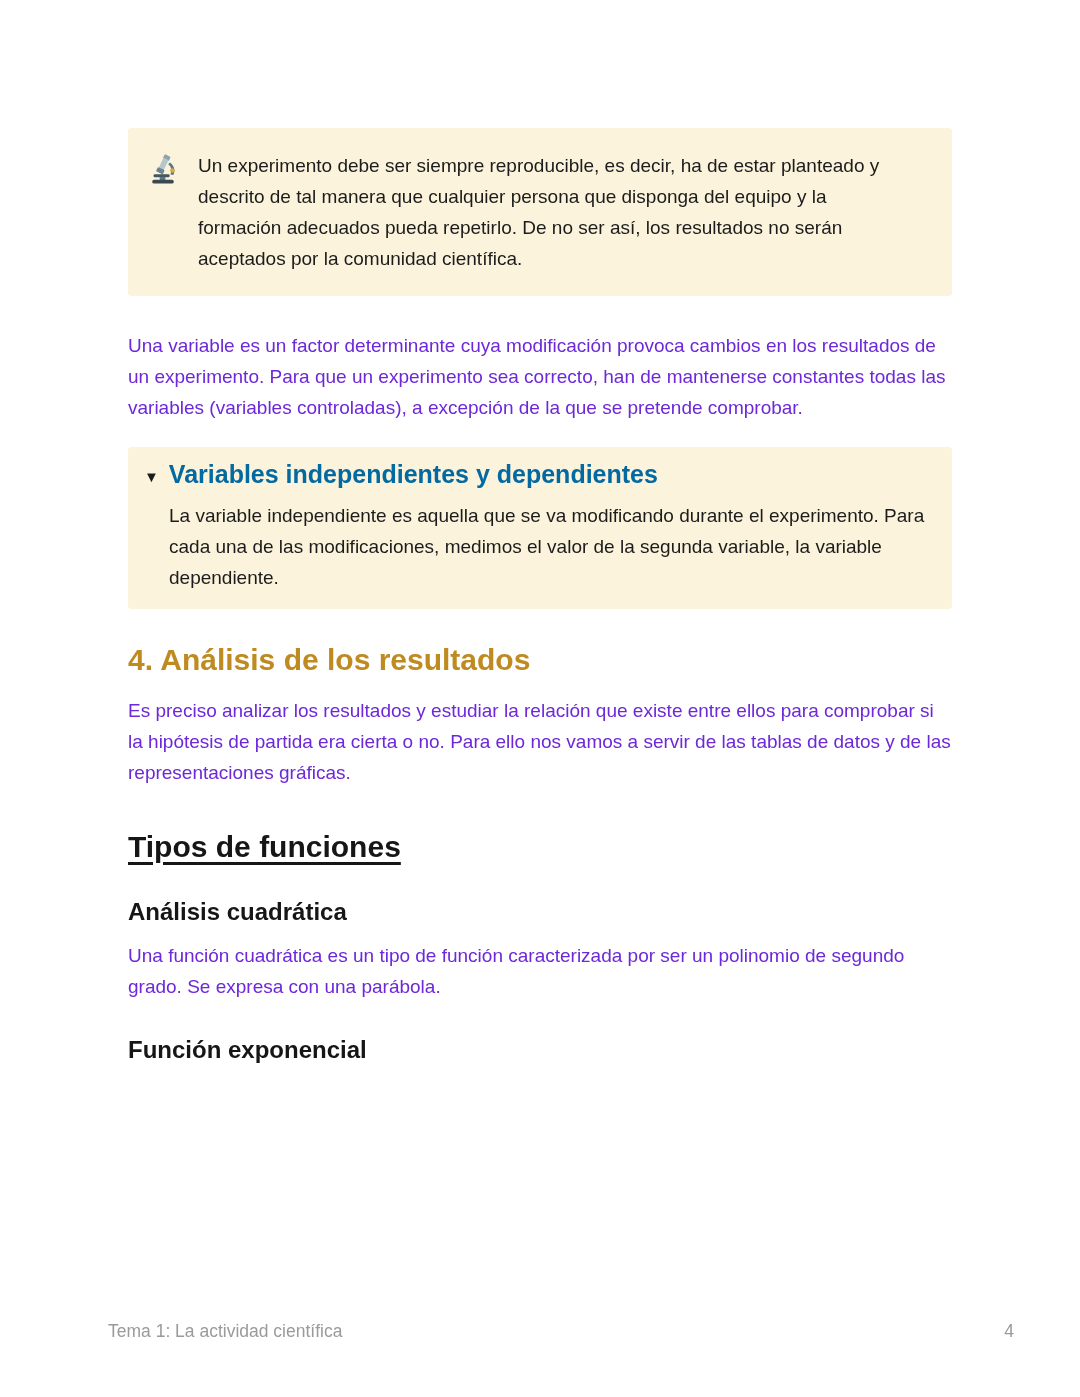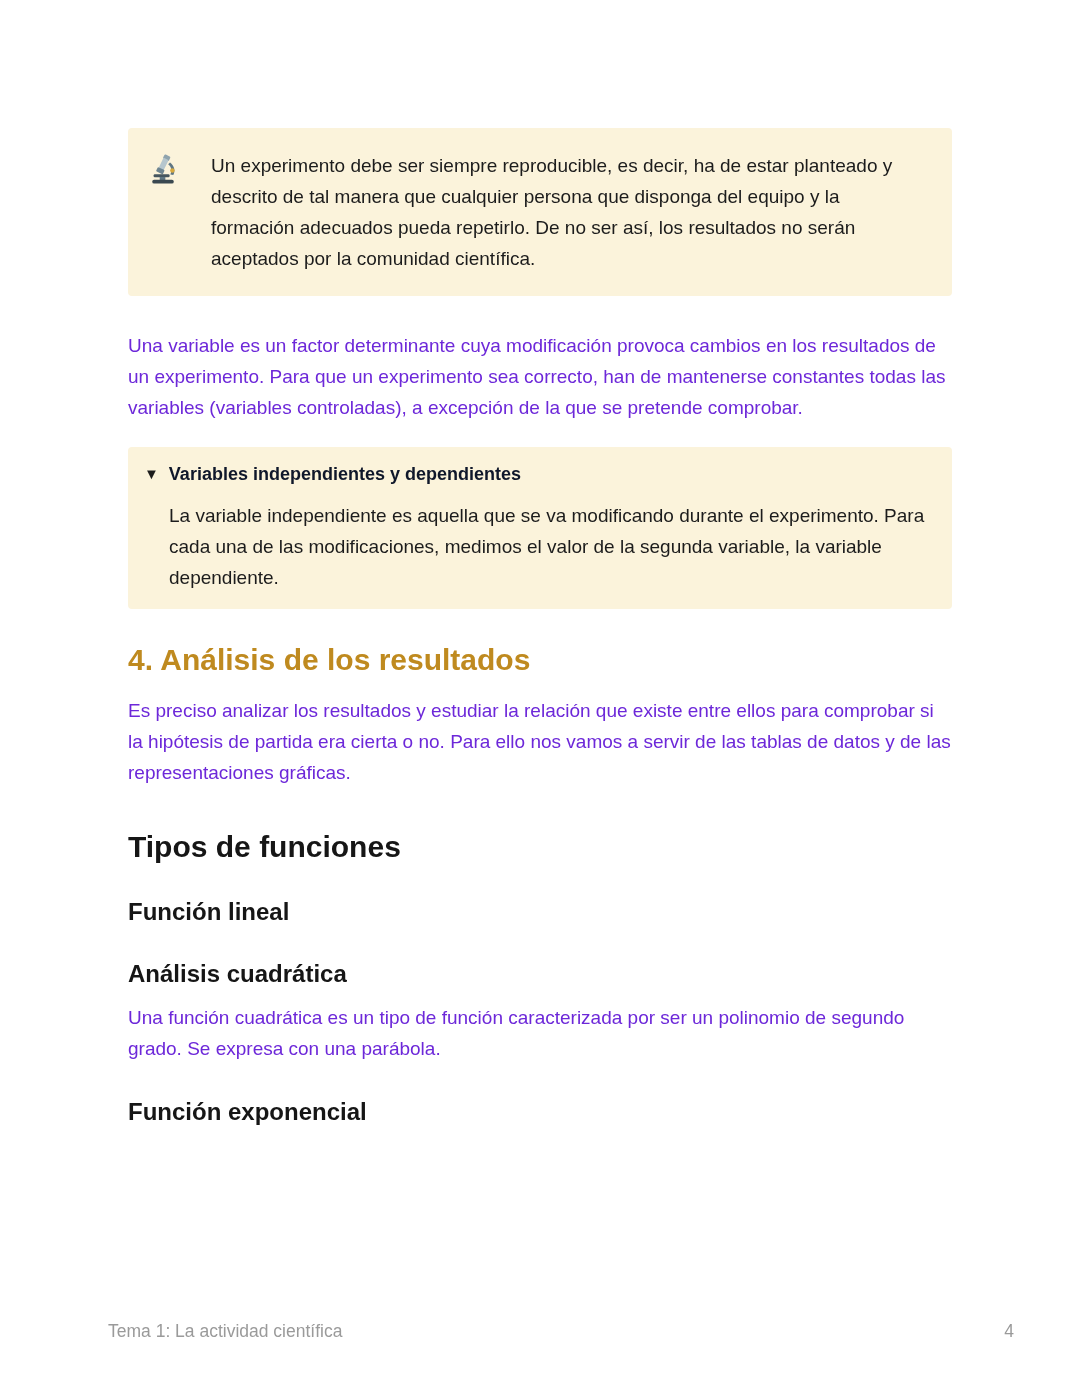--- a/index.html
+++ b/index.html
@@ -7,21 +7,21 @@
   body { font-family:"Liberation Sans", sans-serif; color:#1c1c1c; }
   .page { position:relative; width:1080px; height:1397px; background:#ffffff; overflow:hidden; }
   .content { padding:128px 128px 0 128px; }
 
   
   .callout {
     background:#fbf3db;
     border-radius:4px;
     padding:22px 26px 22px 20px;
     display:flex;
-    gap:29px;
+    gap:16px;
     margin-bottom:34px;
   }
   .callout-icon { flex:0 0 34px; padding-top:4px; }
   .callout-text {
     font-size:19px;
     line-height:31px;
     max-width:690px;
     color:#1c1c1c;
   }
 
@@ -35,20 +35,21 @@
   .h3.first { margin-top:0; }
   .h2 {
     font-size:30px;
     font-weight:700;
     margin:34px 0 18px 0;
     color:#161616;
   }
   .h2.accent { color:#bf8a1f; }
   .h2.underlined {
     margin-top:42px;
+    text-decoration:underline;
     text-decoration-thickness:2.5px;
     text-underline-offset:5px;
   }
 
   .body-p {
     font-size:19px;
     line-height:31px;
     margin-bottom:18px;
     color:#6d28d9;
   }
@@ -66,24 +67,24 @@
     gap:10px;
     cursor:pointer;
   }
   .toggle-arrow {
     font-size:15px;
     color:#1c1c1c;
     flex:0 0 auto;
     transform:translateY(-1px);
   }
   .toggle-title {
-    font-size:18px;
+    font-size:25px;
     font-weight:700;
     line-height:29px;
-    color:#0f172a;
+    color:#0369a1;
   }
   .toggle-body {
     font-size:19px;
     line-height:31px;
     margin:11px 0 0 25px;
     color:#1c1c1c;
   }
   .u { text-underline-offset:3px; }
 
   
@@ -132,21 +133,20 @@
         <span class="toggle-title">Variables independientes y dependientes</span>
       </div>
       <p class="toggle-body"><span>La </span><span class="u">variable independiente</span><span> es aquella que se va modificando durante el experimento. Para cada una de las modificaciones, medimos el valor de la segunda variable, la </span><span class="u">variable dependiente</span><span>.</span></p>
     </div>
 
     <h2 class="h2 accent">4. Análisis de los resultados</h2>
     <p class="body-p">Es preciso analizar los resultados y estudiar la relación que existe entre ellos para comprobar si la hipótesis de partida era cierta o no. Para ello nos vamos a servir de las tablas de datos y de las representaciones gráficas.</p>
 
     <h2 class="h2 underlined">Tipos de funciones</h2>
 
-    <h3 class="h3">Función lineal</h3>
 
     <h3 class="h3">Análisis cuadrática</h3>
     <p class="body-p">Una función cuadrática es un tipo de función caracterizada por ser un polinomio de segundo grado. Se expresa con una parábola.</p>
 
     <h3 class="h3">Función exponencial</h3>
 
   </div>
 
   <div class="footer">
     <span>Tema 1: La actividad científica</span>

